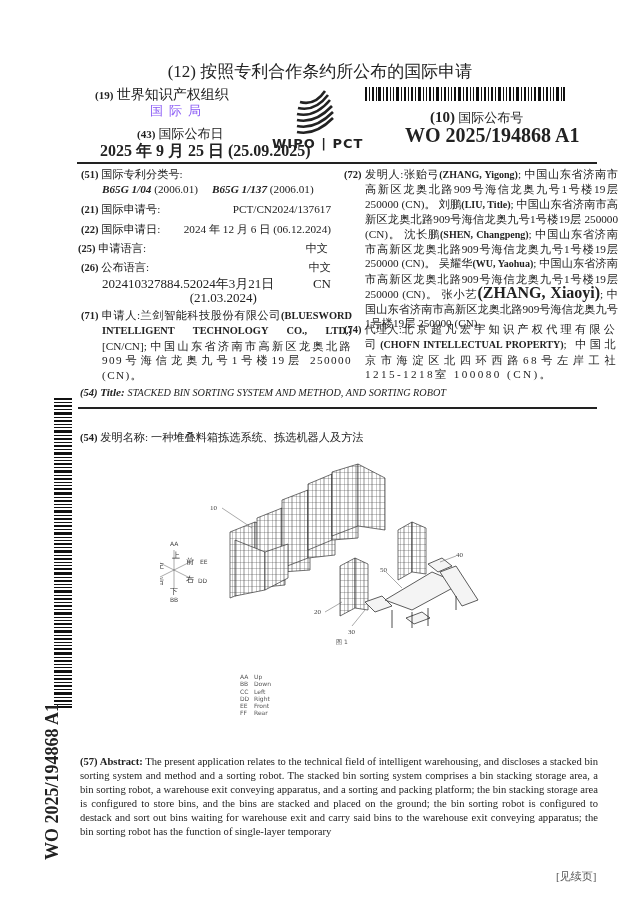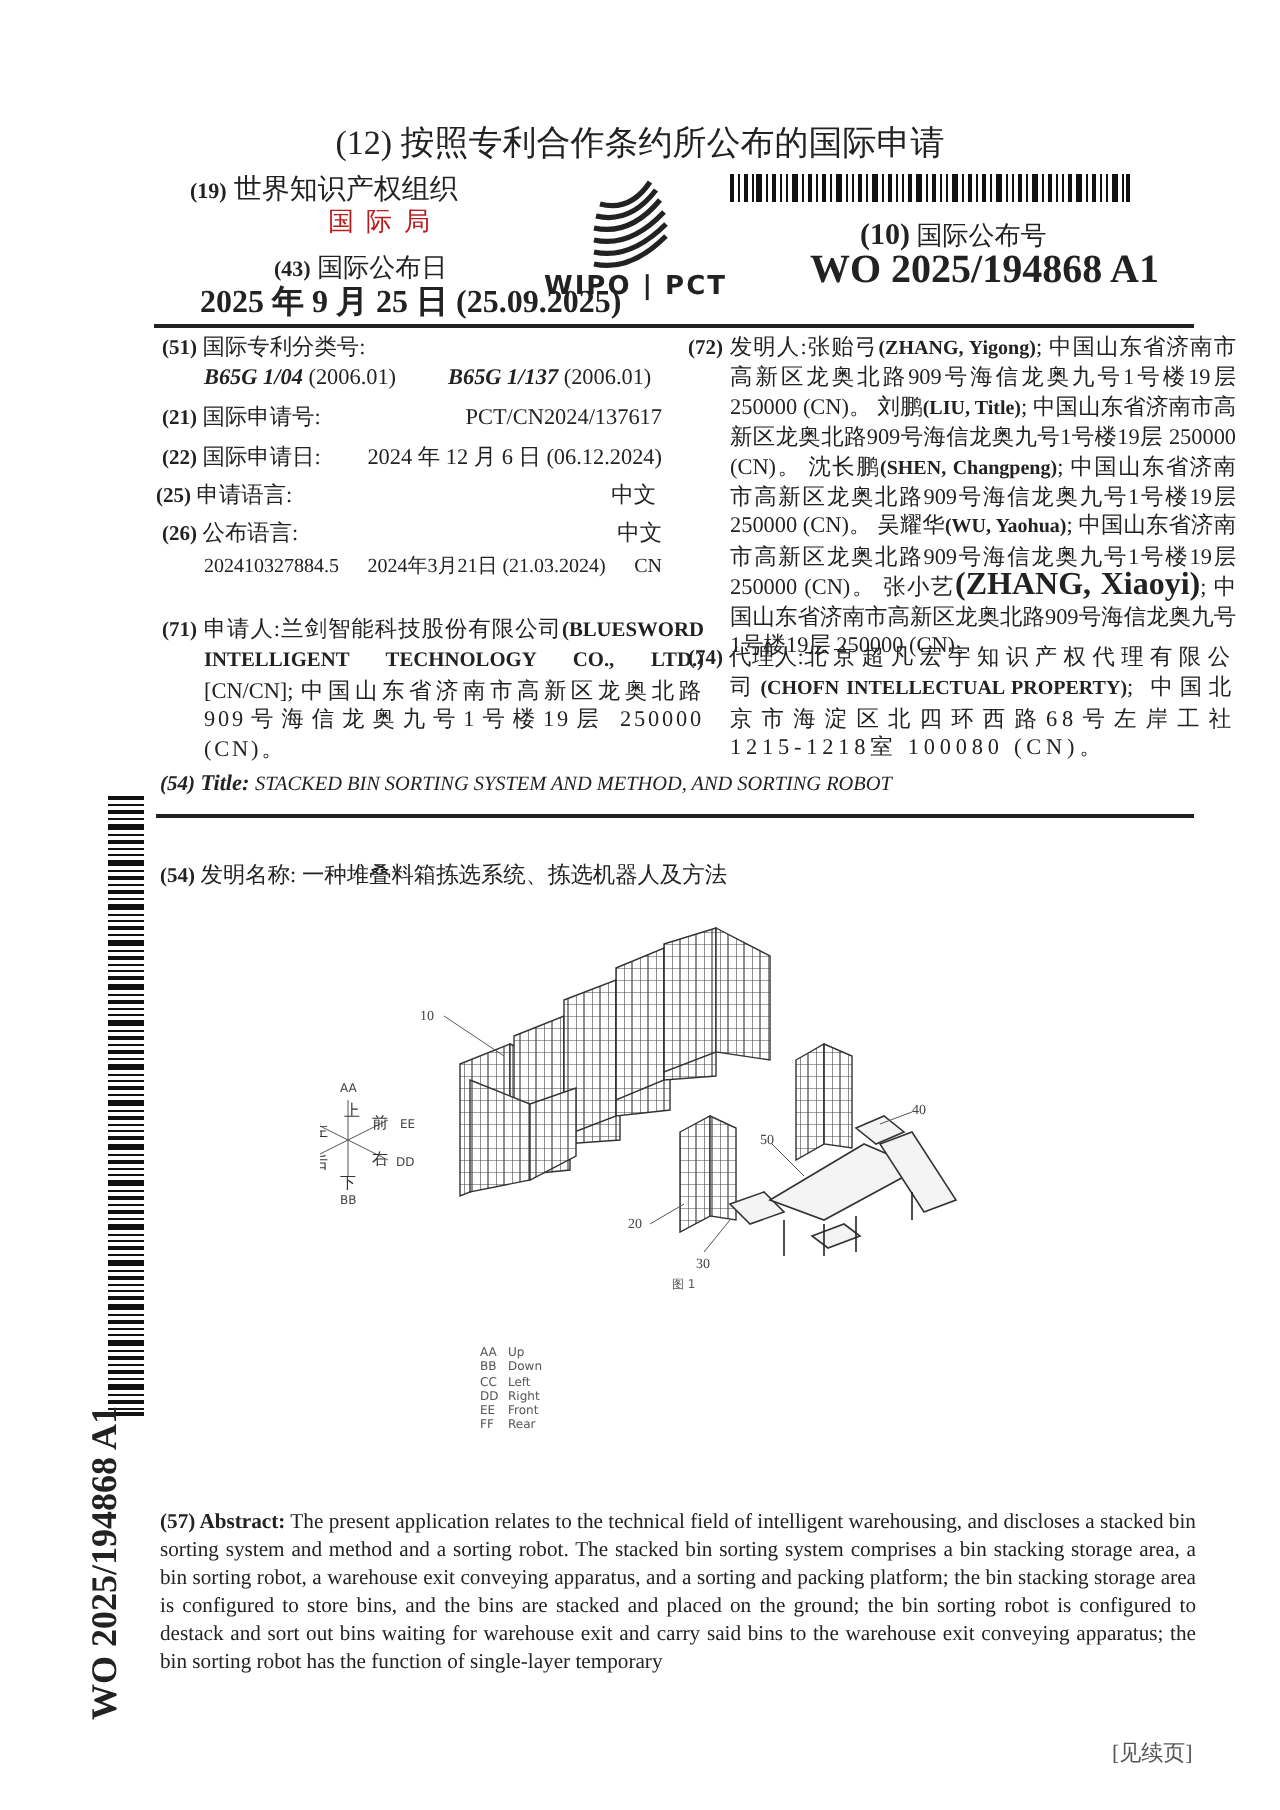--- a/index.html
+++ b/index.html
@@ -6,21 +6,21 @@
   body { width:640px; height:905px; position:relative; overflow:hidden;
          font-family:"Liberation Serif","DejaVu Serif",serif; color:#222; }
   .abs { position:absolute; }
   .b { font-weight:bold; }
   .i { font-style:italic; }
 
   
   #h-title { left:0; width:640px; top:60px; text-align:center; font-size:17px; }
   #h-org { left:95px; top:86px; font-size:14px; }
   #h-org .num { font-size:11px; font-weight:bold; }
-  #h-bureau { left:164px; top:102px; font-size:13px; letter-spacing:6px; color:#b91c1c; }
+  #h-bureau { left:150px; top:102px; font-size:13px; letter-spacing:6px; color:#8b5cf6; }
   #h-pubdate-label { left:137px; top:125px; font-size:13px; }
   #h-pubdate-label .num { font-size:11px; font-weight:bold; }
   #h-pubdate { left:100px; top:141px; font-size:16px; font-weight:bold; }
   #wipo-logo { left:275px; top:82px; width:80px; height:72px; }
   #wipo-text { left:272px; top:136px; font-family:"DejaVu Sans",sans-serif; font-size:13px; font-weight:bold; letter-spacing:1px; }
   #barcode-top { left:365px; top:87px; width:200px; height:14px; }
   #h-pubno-label { left:430px; top:109px; font-size:13px; }
   #h-pubno-label .num { font-size:15px; font-weight:bold; }
   #h-pubno { left:405px; top:124px; font-size:20px; font-weight:bold; }
 
@@ -158,21 +158,21 @@
 <div id="h-pubno-label" class="abs">
   <span class="num">(10)</span>
   <span>国际公布号</span>
 </div>
 <div id="h-pubno" class="abs">WO 2025/194868 A1</div>
 
 <div id="rule1" class="rule"></div>
 
 <div id="f51" class="field">
   <div><span class="code">(51)</span> <span>国际专利分类号:</span></div>
-  <div class="indent" style="display:flex;gap:26px;">
+  <div class="indent" style="display:flex;gap:14px;">
     <span><span class="b i">B65G 1/04</span> <span>(2006.01)</span></span>
     <span><span class="b i">B65G 1/137</span> <span>(2006.01)</span></span>
   </div>
 </div>
 
 <div id="f21" class="field row">
   <span><span class="code">(21)</span> <span>国际申请号:</span></span>
   <span>PCT/CN2024/137617</span>
 </div>
 <div id="f22" class="field row">
@@ -181,21 +181,21 @@
 </div>
 <div id="f25" class="field row">
   <span><span class="code">(25)</span> <span>申请语言:</span></span>
   <span>中文</span>
 </div>
 <div id="f26" class="field row">
   <span><span class="code">(26)</span> <span>公布语言:</span></span>
   <span>中文</span>
 </div>
 <div id="f30" class="field">
-  <div class="indent row" style="font-size:10px;align-items:center;">
+  <div class="indent row" style="font-size:13px;">
     <span>202410327884.5</span>
     <span>2024年3月21日 (21.03.2024)</span>
     <span>CN</span>
   </div>
 </div>
 <div id="f71" class="field hang justify">
   <span class="code">(71)</span>
   <span>申请人:</span><span>兰剑智能科技股份有限公司</span><span class="b" style="font-size:10.4px;">(BLUESWORD INTELLIGENT TECHNOLOGY CO., LTD.)</span>
   <span>[CN/CN];</span>
   <span style="letter-spacing:1.4px;">中国山东省济南市高新区龙奥北路909号海信龙奥九号1号楼19层 250000 (CN)。</span>

